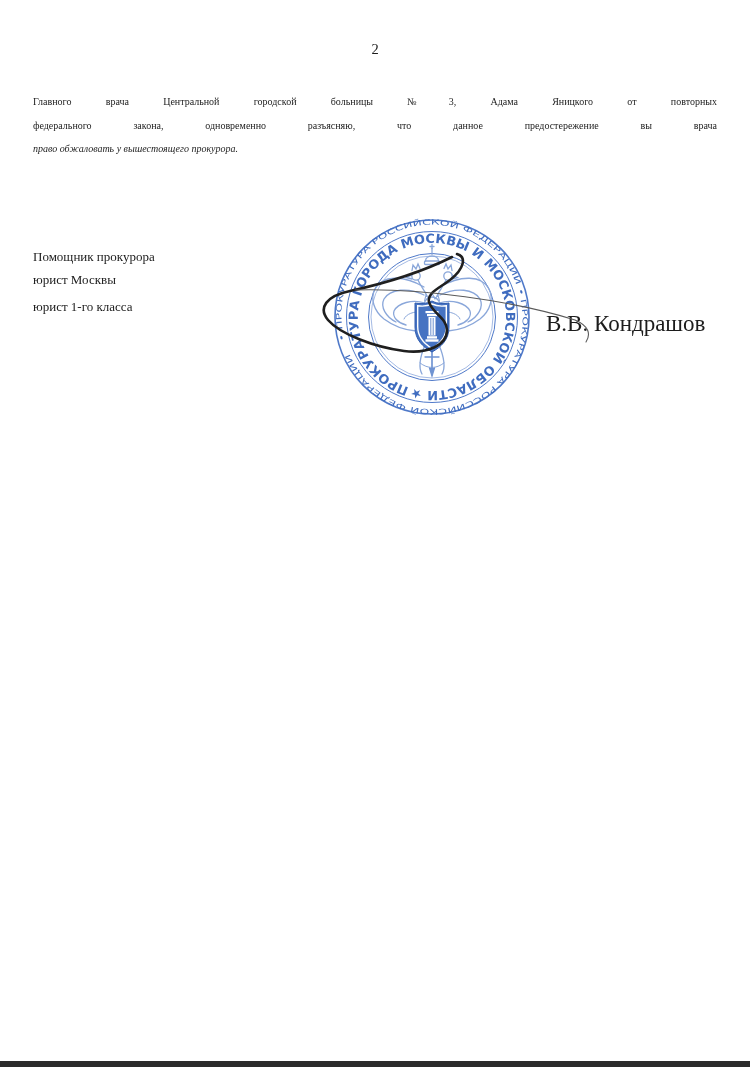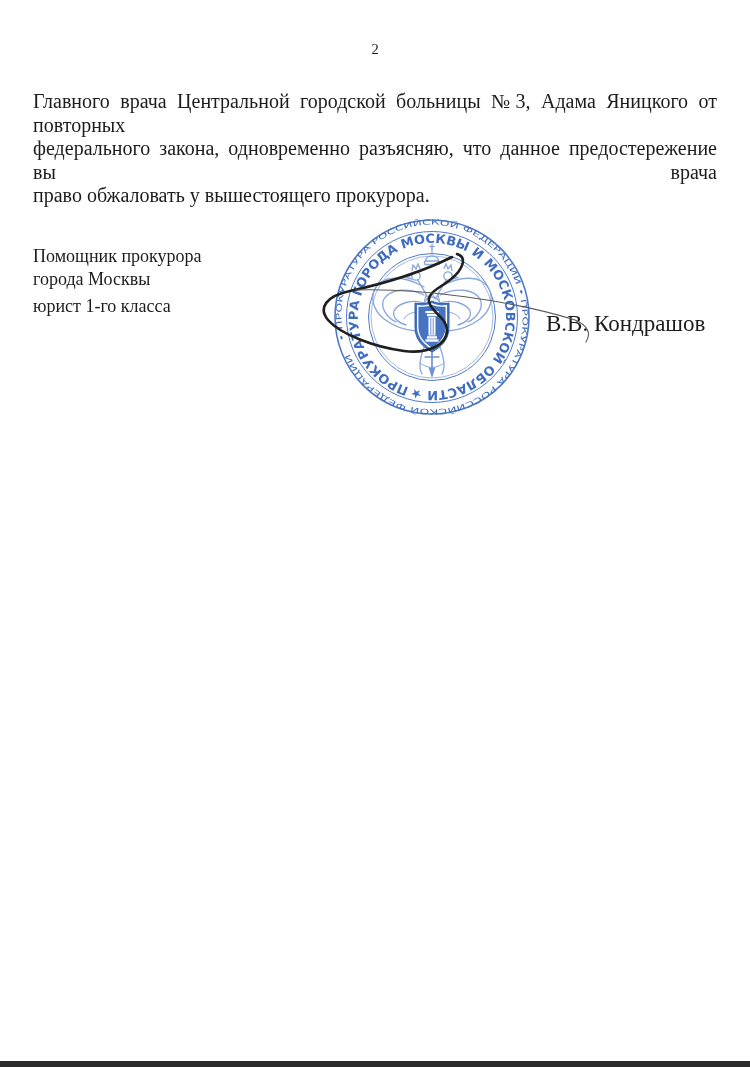--- a/index.html
+++ b/index.html
@@ -14,29 +14,29 @@
   }
   .page-number {
     position: absolute;
     top: 41px; left: 0; width: 750px;
     text-align: center;
     font-size: 14.5px;
   }
   .body-paragraph {
     position: absolute;
     top: 90px; left: 33px; width: 684px;
-    font-size: 20px;
+    font-size: 10px;
     line-height: 23.6px;
   }
   .jline { text-align: justify; text-align-last: justify; white-space: normal; }
-  .lastline { text-align: center; text-align-last: left; }
+  .lastline { text-align: center; text-align-last: left; font-style: italic; }
   .signature-title-block {
     position: absolute;
     top: 245px; left: 33px; width: 290px;
-    font-size: 18px;
+    font-size: 13px;
     line-height: 23.4px;
   }
   .rank-line { margin-top: 3px; }
   .signatory-name {
     position: absolute;
     top: 311px; left: 546px;
     font-size: 23px;
     white-space: nowrap;
   }
   .stamp-wrap {
@@ -65,21 +65,21 @@
   <div class="page-number">2</div>
 
   <div class="body-paragraph">
     <div class="jline">Главного врача Центральной городской больницы №3, Адама Яницкого от повторных</div>
     <div class="jline">федерального закона, одновременно разъясняю, что данное предостережение вы врача</div>
     <div class="lastline">право обжаловать у вышестоящего прокурора.</div>
   </div>
 
   <div class="signature-title-block">
     <div>Помощник прокурора</div>
-    <div>города Москвы</div>
+    <div>юрист Москвы</div>
     <div class="rank-line">юрист 1-го класса</div>
   </div>
 
   <div class="stamp-wrap">
     <svg width="200" height="200" viewBox="0 0 200 200">
 
       <circle cx="100" cy="100" r="97" fill="none" stroke="#4f79c9" stroke-width="1.6"></circle>
       <circle cx="100" cy="100" r="85.5" fill="none" stroke="#4f79c9" stroke-width="1"></circle>
       <circle cx="100" cy="100" r="63.5" fill="none" stroke="#4f79c9" stroke-width="1"></circle>
       <circle cx="100" cy="100" r="61" fill="none" stroke="#7d9cd8" stroke-width="0.7"></circle>

